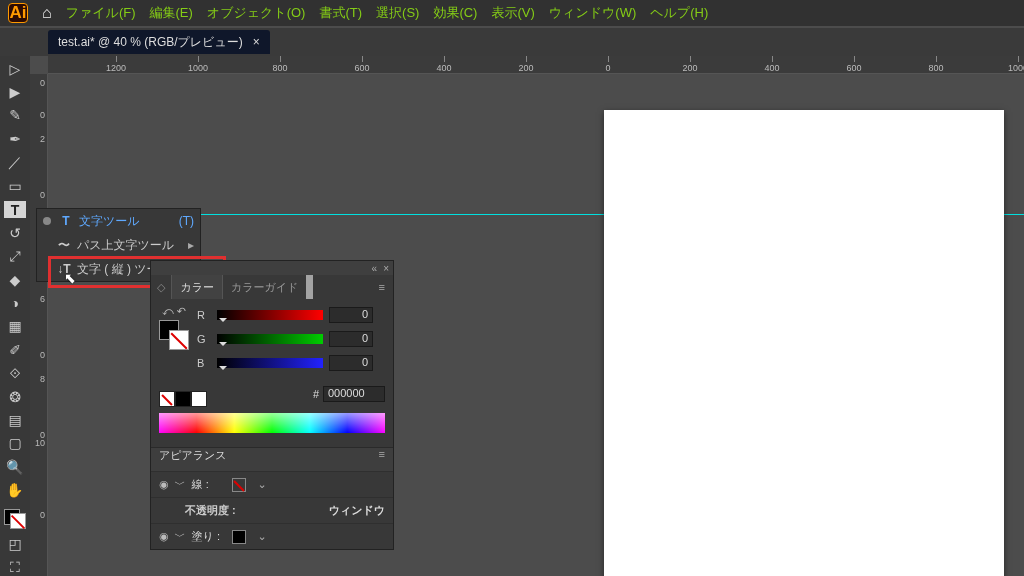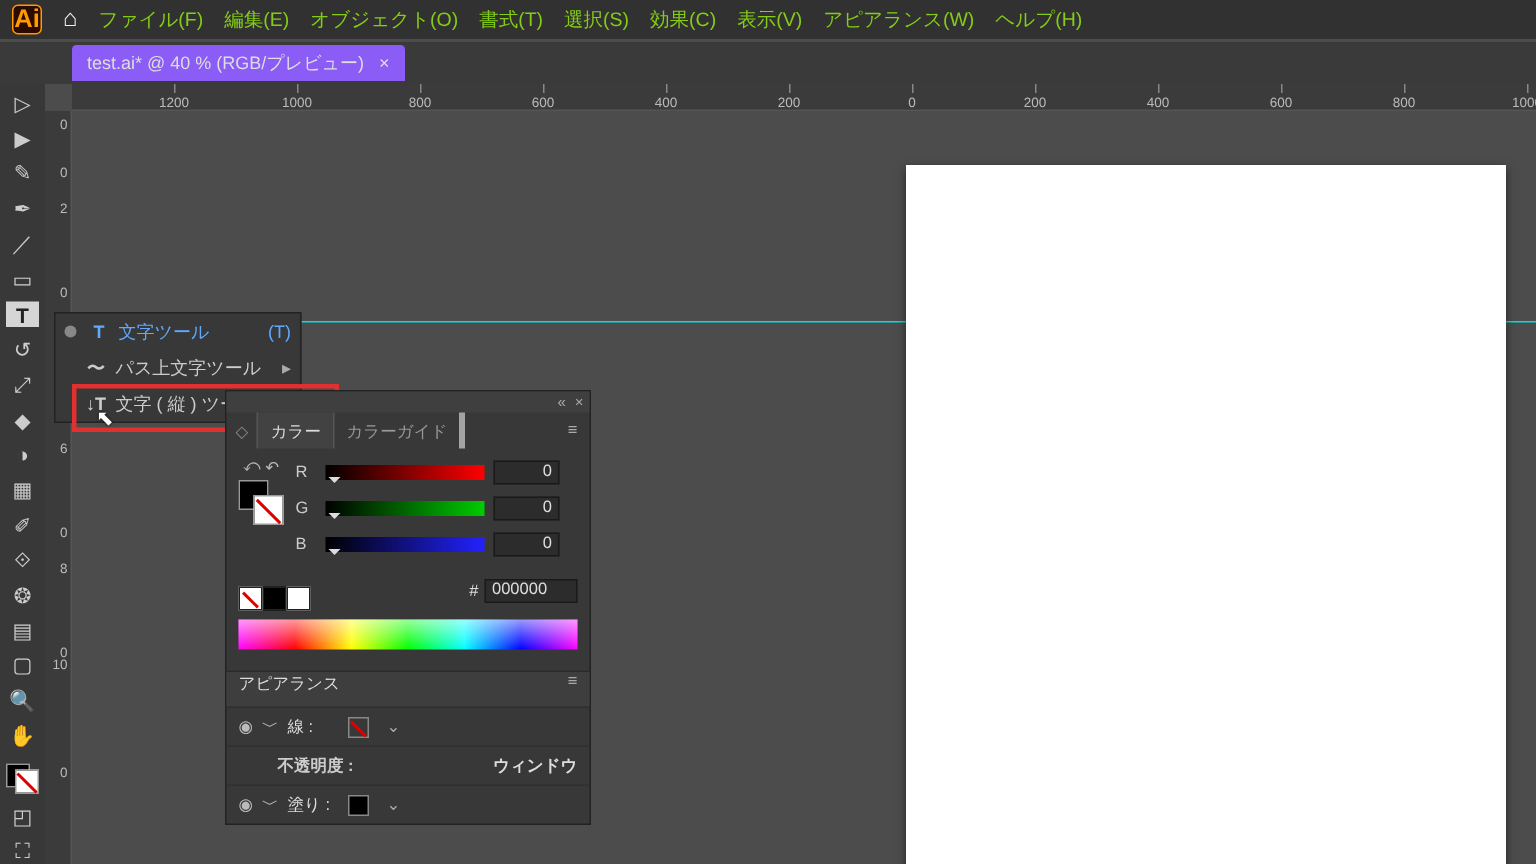--- a/index.html
+++ b/index.html
@@ -4,21 +4,21 @@
 <style>
   * { box-sizing: border-box; margin: 0; padding: 0; font-family: 'Segoe UI', Meiryo, sans-serif; }
   body { background: #4c4c4c; color: #ddd; width: 1024px; height: 576px; overflow: hidden; position: relative; font-size: 12px; }
   
   .menubar { height: 26px; background: #313131; display: flex; align-items: center; gap: 14px; padding: 0 8px; font-size: 13px; }
   .ai-badge { width: 20px; height: 20px; background: #2c0b03; border: 1px solid #ff9a00; border-radius: 4px; display: flex; align-items: center; justify-content: center; color: #ff9a00; font-weight: bold; font-size: 17px; }
   .home-icon { color: #eee; font-size: 16px; }
   .menubar span.mi { color: #84cc16; cursor: pointer; }
   
   .tabbar { height: 28px; background: #3a3a3a; margin-top: 2px; display: flex; align-items: center; }
-  .tab { background: #8b5cf6; height: 24px; margin-left: 48px; padding: 0 10px; display: flex; align-items: center; font-size: 12px; gap: 10px; color: #ddd; border-radius: 3px 3px 0 0; justify-content: space-between; }
+  .tab { background: #0f172a; height: 24px; margin-left: 48px; padding: 0 10px; display: flex; align-items: center; font-size: 12px; gap: 10px; color: #ddd; border-radius: 3px 3px 0 0; justify-content: space-between; }
   .tab .close { font-size: 12px; }
   
   .ruler { position: absolute; left: 48px; right: 0; top: 56px; height: 18px; background: #3b3b3b; border-bottom: 1px solid #555; display: flex; align-items: flex-end; font-size: 9px; color: #bbb; }
   .ruler .tick { position: absolute; top: 0; text-align: center; width: 40px; }
   .ruler .tick::before { content:""; display:block; width:1px; height:6px; background:#888; margin:0 auto 1px; }
   .v-ruler { position: absolute; left: 30px; top: 74px; width: 18px; bottom: 0; background: #3b3b3b; border-right: 1px solid #555; font-size: 9px; color: #bbb; }
   .v-ruler .vtick { position: absolute; right: 2px; }
   
   .toolbox { position: absolute; left: 0; top: 56px; width: 30px; bottom: 0; background: #383838; display: flex; flex-direction: column; align-items: center; gap: 6px; padding-top: 4px; }
   .toolbox .tool { width: 22px; height: 22px; display: flex; align-items: center; justify-content: center; color: #ccc; font-size: 14px; cursor: pointer; }
@@ -38,21 +38,21 @@
   .flyout .row .shortcut { margin-left: auto; }
   .flyout .row .arrow { margin-left: auto; color: #aaa; }
   .flyout .dot { width:8px; height:8px; border-radius:50%; background:#888; margin-right:2px; }
   .flyout .icon { width:14px; display:inline-block; text-align:center; font-weight:bold; }
   .highlight-box { position: absolute; left: 48px; top: 256px; width: 178px; height: 32px; border: 3px solid #e03030; pointer-events: none; }
   .cursor { position: absolute; left: 64px; top: 270px; font-size: 14px; color: #fff; text-shadow: 0 0 2px #000; pointer-events:none; }
   
   .panel { position: absolute; left: 150px; top: 260px; width: 244px; background: #383838; border: 1px solid #222; font-size: 11px; }
   .panel-top { height: 14px; background: #3f3f3f; display: flex; justify-content: flex-end; padding: 0 4px; gap: 6px; color: #aaa; font-size: 10px; align-items:center; }
   .panel-tabs { display: flex; height: 24px; align-items: center; }
-  .panel-tabs .tabp { padding: 0 8px; height: 100%; display:flex; align-items:center; border-right:4px solid #a3a3a3; color:#999;}
+  .panel-tabs .tabp { padding: 0 8px; height: 100%; display:flex; align-items:center; border-right:7px solid #a3a3a3; color:#999;}
   .panel-tabs .tabp.active { background:#424242; color:#ddd; border-left:1px solid #555; border-right:1px solid #555;}
   .panel-tabs .mopt { margin-left:auto; padding:0 8px; color:#aaa;}
   .panel-body { padding: 6px 8px; }
   .picker-row { display:flex; align-items:flex-start; gap:8px; }
   .fillbx { position:relative; width:30px; height:30px; }
   .fillbx .f { position:absolute; left:0; top:0; width:20px; height:20px; background:#000; border:1px solid #999;}
   .fillbx .s { position:absolute; right:0; bottom:0; width:20px; height:20px; background:#fff; border:1px solid #999;}
   .fillbx .s::after{content:"";position:absolute;left:-2px;right:-2px;top:50%;border-top:2px solid #d00;transform:rotate(45deg);}
   .rgb { flex:1; display:flex; flex-direction:column; gap:8px; margin-top:2px;}
   .rgb .line { display:flex; align-items:center; gap:6px; }
@@ -92,21 +92,21 @@
 <div class="menubar">
   <div class="ai-badge">Ai</div>
   <span class="home-icon">⌂</span>
   <span class="mi">ファイル(F)</span>
   <span class="mi">編集(E)</span>
   <span class="mi">オブジェクト(O)</span>
   <span class="mi">書式(T)</span>
   <span class="mi">選択(S)</span>
   <span class="mi">効果(C)</span>
   <span class="mi">表示(V)</span>
-  <span class="mi">アピアランス(W)</span>
+  <span class="mi">ウィンドウ(W)</span>
   <span class="mi">ヘルプ(H)</span>
 </div>
 
 <div class="tabbar">
   <div class="tab">
     <span>test.ai* @ 40 % (RGB/プレビュー)</span>
     <span class="close">×</span>
   </div>
 </div>
 

